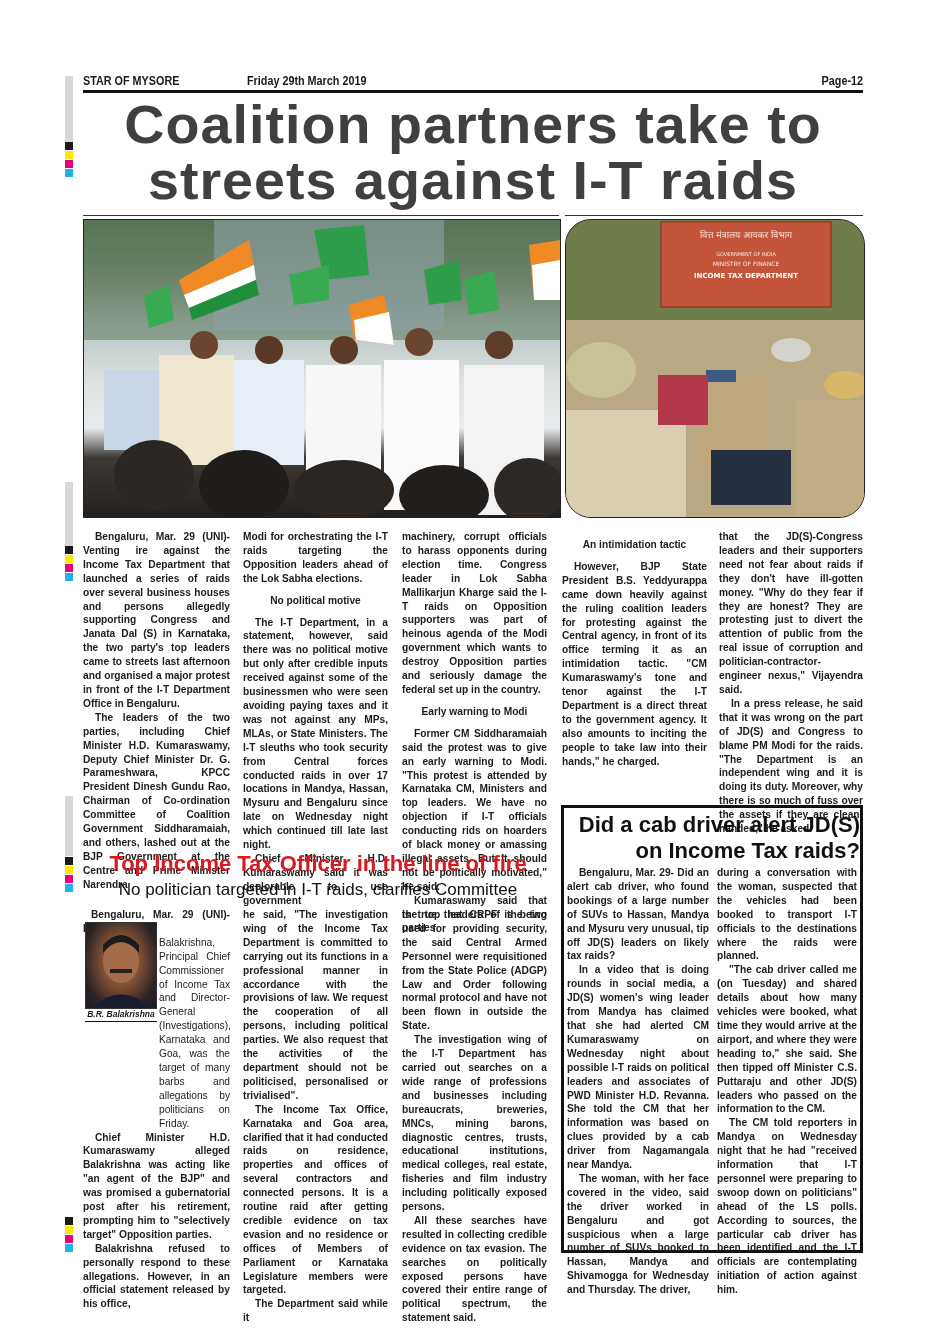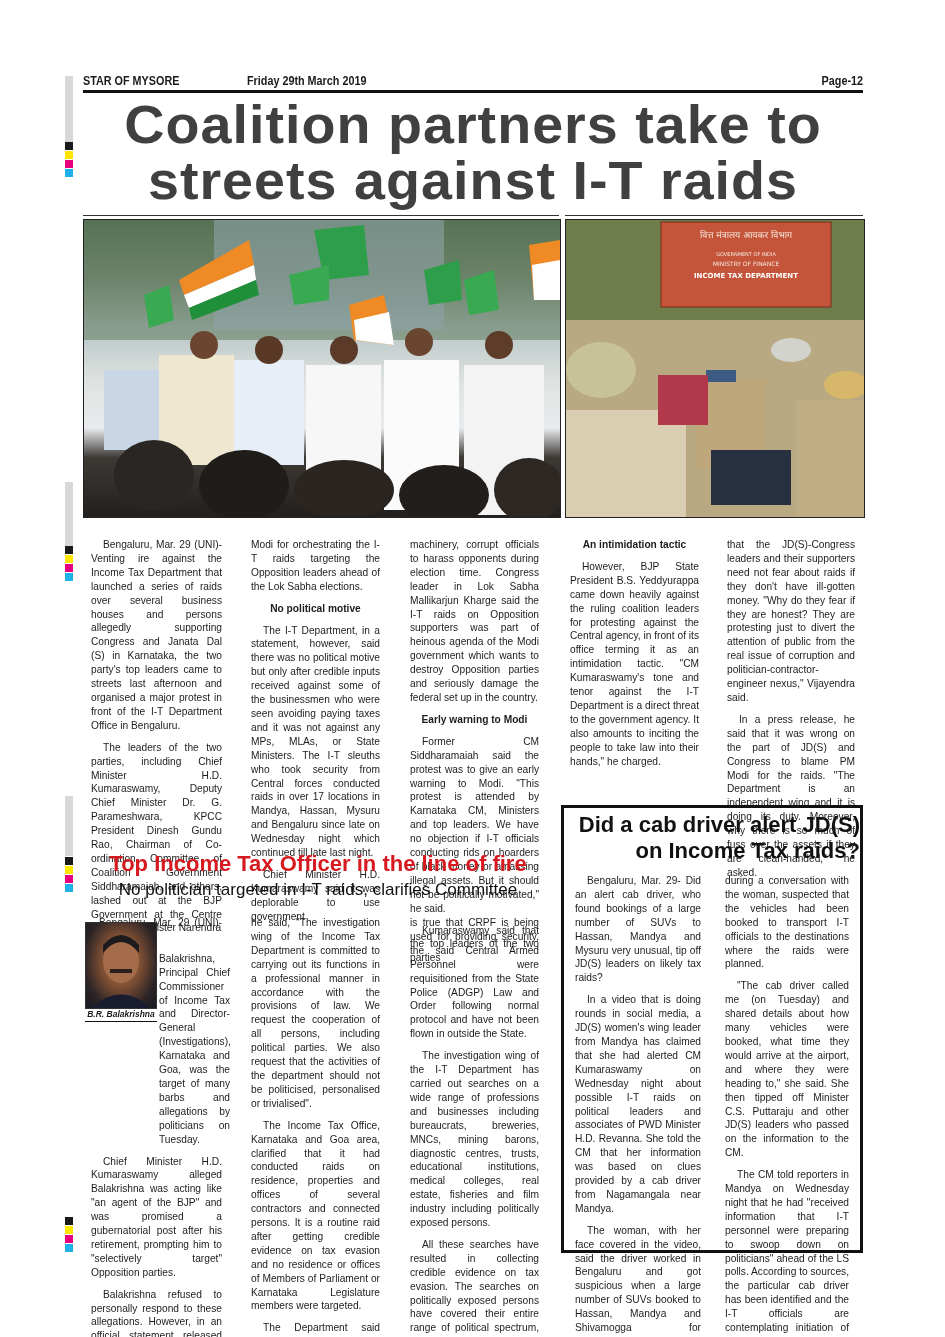--- a/index.html
+++ b/index.html
@@ -18,25 +18,25 @@
   .headline { position: absolute; left: 83px; top: 96px; width: 780px; text-align: center; font-family: "Liberation Sans", sans-serif; font-weight: bold; font-size: 54px; line-height: 56px; letter-spacing: 1px; color: #404040; }
   .headline span { display: block; transform: scaleX(1.03); }
 
   .rule { position: absolute; height: 1px; background: #333; }
 
   
   .photo { position: absolute; overflow: hidden; border: 1px solid #222; }
   .photo1 { left: 83px; top: 219px; width: 476px; height: 297px; background:
       linear-gradient(180deg, #4c6a4a 0%, #7d8f7a 20%, #b7c4c6 35%, #dfe3e0 55%, #e9ecef 70%, #3d3a36 80%, #231f1d 100%); }
   .photo2 { left: 565px; top: 219px; width: 298px; height: 297px; background:
-      linear-gradient(180deg, #5a6d3e 0%, #7c8a58 30%, #c9b98c 45%, #b6a17a 60%, #7c6a57 80%, #4a4038 100%); }
+      linear-gradient(180deg, #5a6d3e 0%, #7c8a58 30%, #c9b98c 45%, #b6a17a 60%, #7c6a57 80%, #4a4038 100%); border-radius: 26px; }
 
   
   .col { position: absolute; font-size: 10.2px; line-height: 13.9px; text-align: justify; color: #1c1c1c; }
-  .col p { margin: 8px; text-indent: 12px; }
+  .col p { margin: 0; text-indent: 12px; font-weight: bold; }
   .col h4 { margin: 8px; font-size: 10.2px; line-height: 13.9px; text-align: center; font-weight: bold; }
 
   .sub-head-red { position: absolute; left: 83px; top: 851px; width: 470px; text-align: center; font-size: 22px; line-height: 26px; font-weight: bold; color: #d71920; }
   .sub-head-deck { position: absolute; left: 83px; top: 879px; width: 470px; text-align: center; font-size: 17px; line-height: 22px; color: #111; }
 
   .portrait { position: absolute; left: 85px; top: 922px; width: 70px; height: 85px; background: radial-gradient(ellipse at 50% 45%, #b07a55 0%, #7d4e33 40%, #2a2326 75%, #1a1a22 100%); border: 1px solid #333; }
   .portrait-caption { position: absolute; left: 85px; top: 1009px; width: 72px; font-size: 8.5px; font-style: italic; font-weight: bold; text-align: center; border-bottom: 1px solid #111; padding-bottom: 2px; }
 
   .box { position: absolute; left: 561px; top: 805px; width: 302px; height: 448px; border: 3px solid #111; box-sizing: border-box; }
   .box-title { position: absolute; left: 564px; top: 812px; width: 296px; text-align: right; font-size: 22px; line-height: 26px; font-weight: bold; color: #111; }
@@ -159,21 +159,21 @@
 <div class="col" style="left:719px;top:530px;width:144px;">
   <p style="text-indent:0">that the JD(S)-Congress leaders and their supporters need not fear about raids if they don't have ill-gotten money. "Why do they fear if they are honest? They are protesting just to divert the attention of public from the real issue of corruption and politician-contractor-engineer nexus," Vijayendra said.</p>
   <p>In a press release, he said that it was wrong on the part of JD(S) and Congress to blame PM Modi for the raids. "The Department is an independent wing and it is doing its duty. Moreover, why there is so much of fuss over the assets if they are clean-handed," he asked.</p>
 </div>
 
 <div class="sub-head-red">Top Income Tax Officer in the line of fire</div>
 <div class="sub-head-deck">No politician targeted in I-T raids, clarifies Committee</div>
 
 <div class="col" style="left:83px;top:908px;width:147px;">
   <p style="text-indent:8px">Bengaluru, Mar. 29 (UNI)- B.R.</p>
-  <div style="margin-left:76px;text-indent:0;">Balakrishna, Principal Chief Commissioner of Income Tax and Director-General (Investigations), Karnataka and Goa, was the target of many barbs and allegations by politicians on Tuesday.</div>
+  <div style="margin-left:76px;text-indent:0;">Balakrishna, Principal Chief Commissioner of Income Tax and Director-General (Investigations), Karnataka and Goa, was the target of many barbs and allegations by politicians on Friday.</div>
   <p>Chief Minister H.D. Kumaraswamy alleged Balakrishna was acting like "an agent of the BJP" and was promised a gubernatorial post after his retirement, prompting him to "selectively target" Opposition parties.</p>
   <p>Balakrishna refused to personally respond to these allegations. However, in an official statement released by his office,</p>
 </div>
 <div class="portrait">
   <svg width="70" height="85" viewBox="0 0 70 85">
     <ellipse cx="35" cy="38" rx="18" ry="22" fill="#a56c49"></ellipse>
     <path d="M17 30 Q35 8 53 30 L53 22 Q35 2 17 22 Z" fill="#1d1b1e"></path>
     <rect x="24" y="46" width="22" height="4" fill="#2a1f1a"></rect>
     <path d="M5 85 Q35 58 65 85 Z" fill="#1a1d30"></path>
   </svg>

